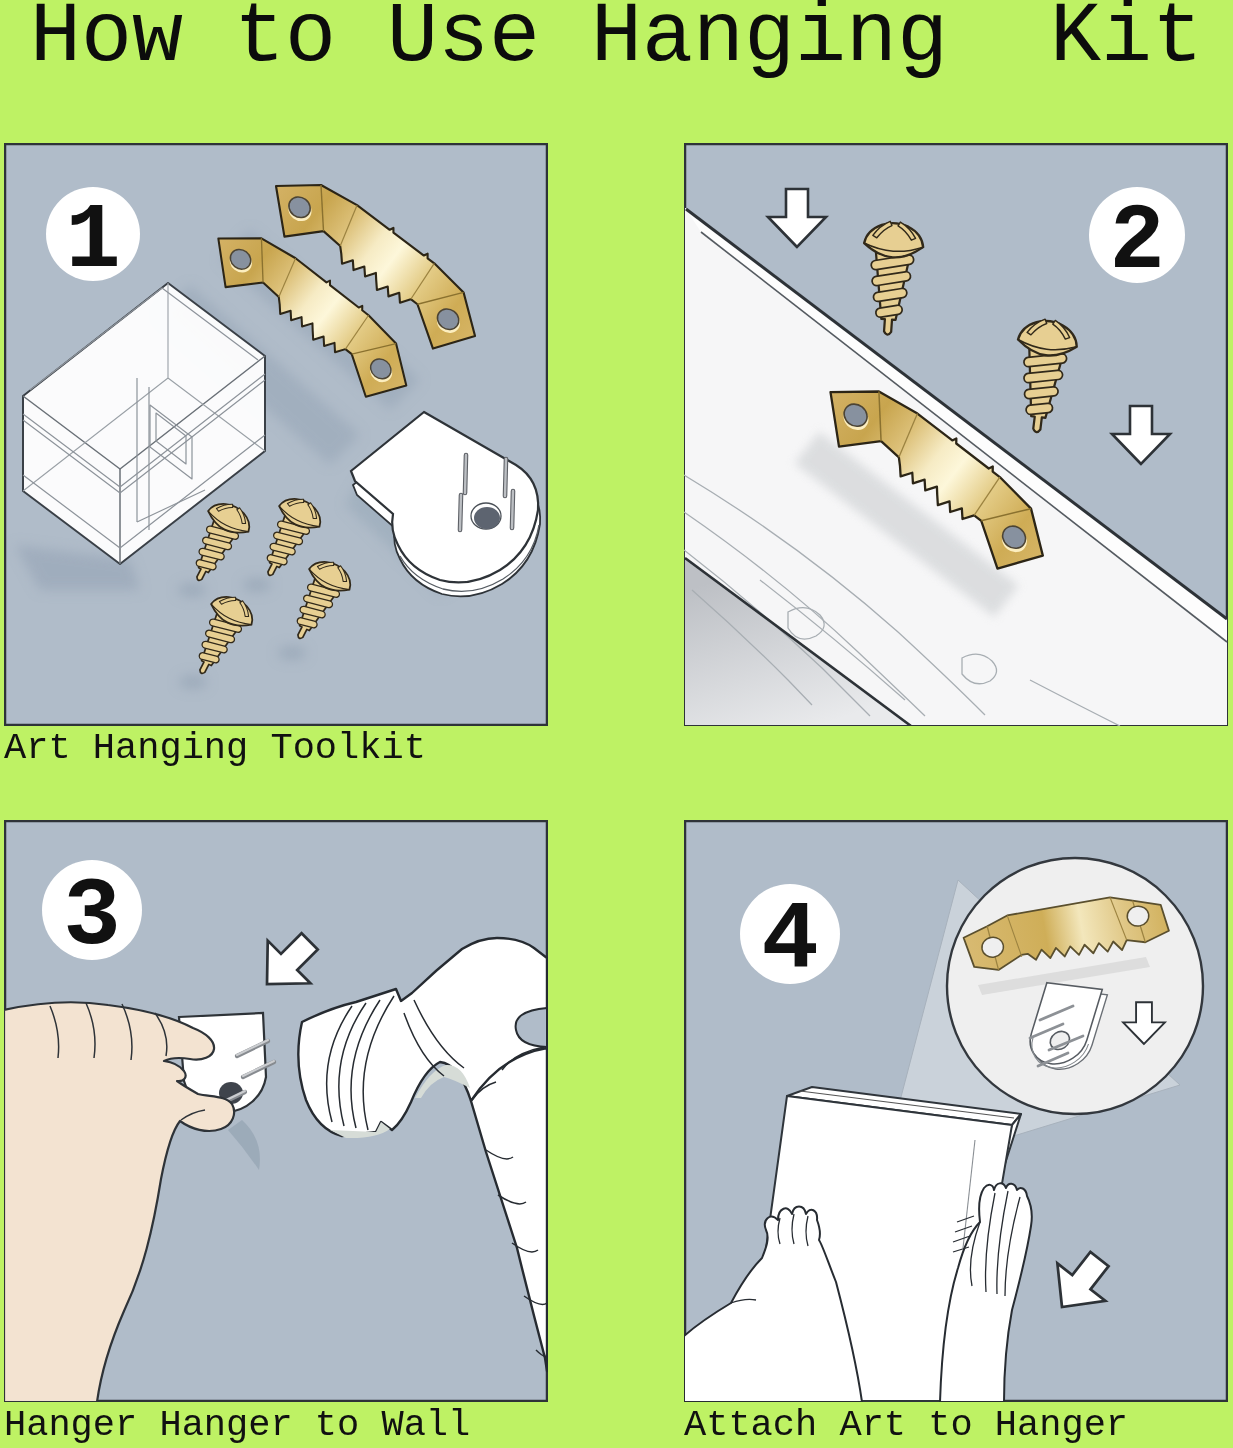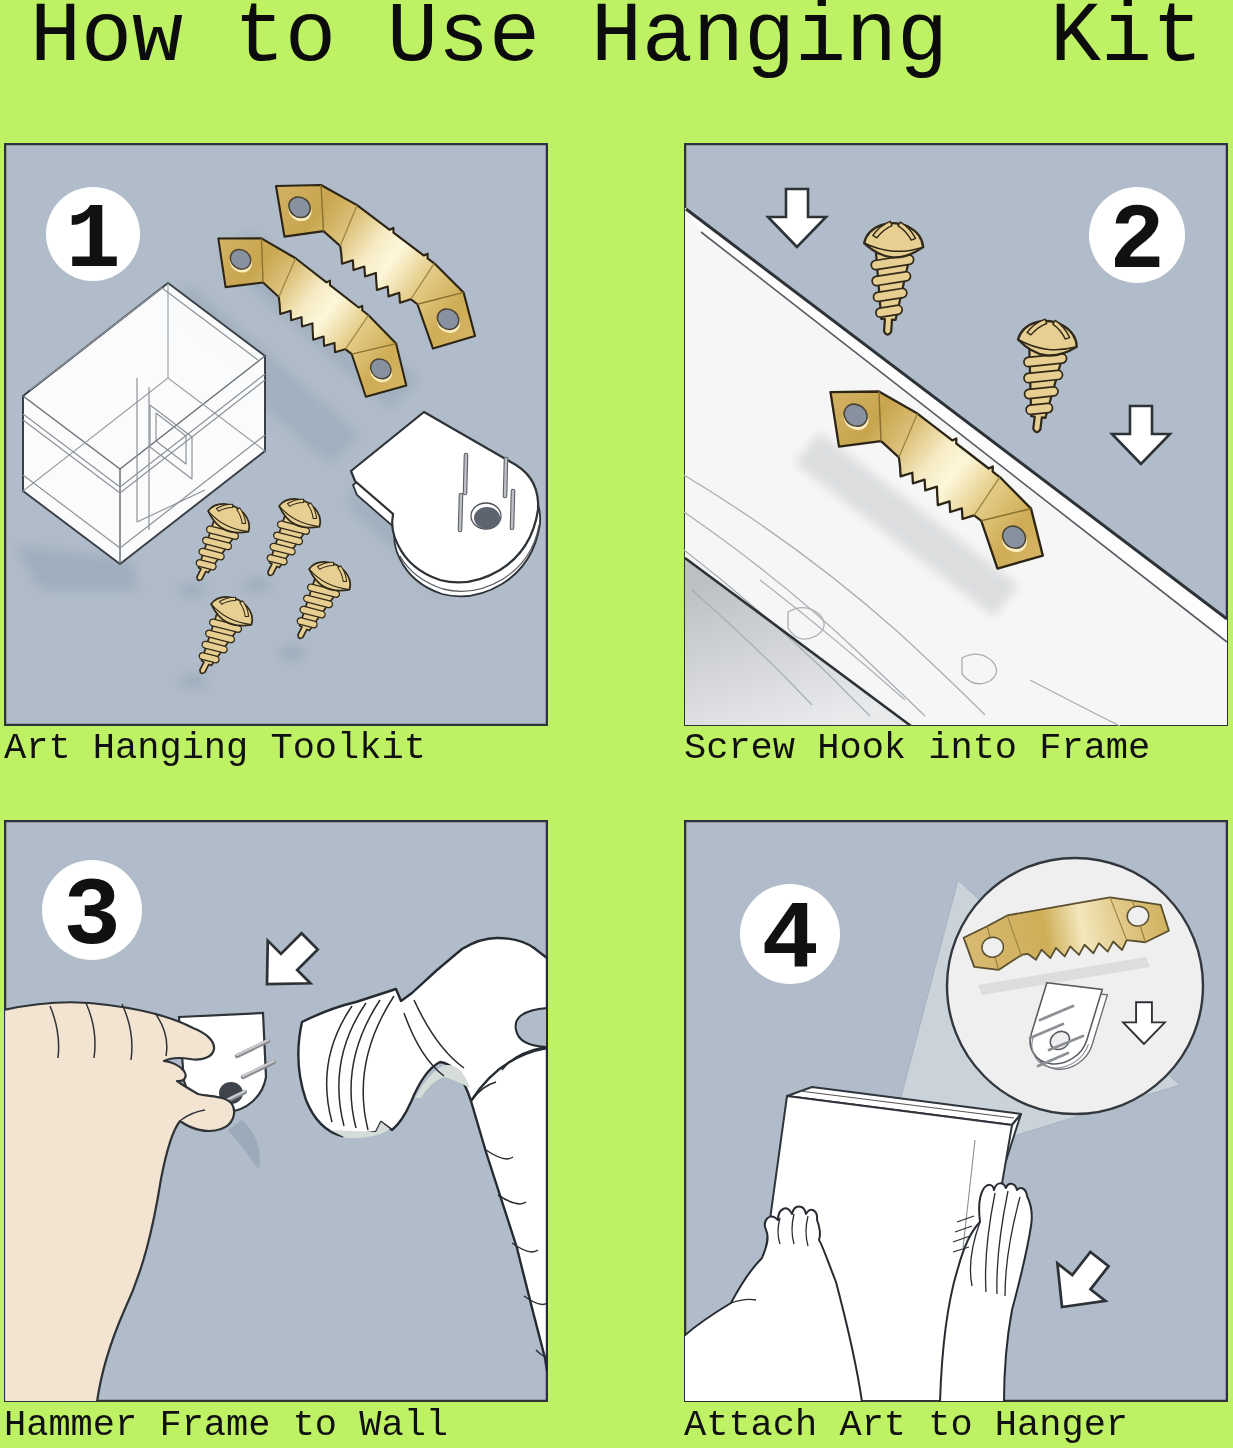--- a/index.html
+++ b/index.html
@@ -6,22 +6,21 @@
 #page{position:relative;width:1233px;height:1448px;background:#bef264;overflow:hidden;font-family:Liberation Mono, monospace;}
 .ttl{position:absolute;left:0;top:-11px;width:1233px;text-align:center;font-size:85px;color:#0c0c0c;}
 .cap{position:absolute;font-size:37px;color:#111;}
 svg{position:absolute;display:block;}
 </style>
 </head>
 <body>
 <div id="page">
 <div class="ttl">How to Use Hanging&nbsp; Kit</div>
 <div class="cap" style="left:4px;top:727px;width:514px;">Art Hanging Toolkit</div>
-<div class="cap" style="left:684px;top:727px;width:534px;">Screw Hook into Frame</div>
-<div class="cap" style="left:4px;top:1404px;width:514px;">Hammer Frame to Wall</div>
+<div class="cap" style="left:4px;top:1404px;width:514px;">Hanger Hanger to Wall</div>
 <div class="cap" style="left:684px;top:1404px;width:534px;">Attach Art to Hanger</div>
 
 <svg style="left:4px;top:143px;" width="544" height="583" viewBox="4 143 544 583">
 <defs>
 <linearGradient id="gold1" x1="-36" y1="0" x2="236" y2="0" gradientUnits="userSpaceOnUse">
  <stop offset="0" stop-color="#d4b266"></stop>
  <stop offset="0.2" stop-color="#c8a54e"></stop>
  <stop offset="0.33" stop-color="#dcc078"></stop>
  <stop offset="0.46" stop-color="#f6ebc4"></stop>
  <stop offset="0.55" stop-color="#fdf7da"></stop>

